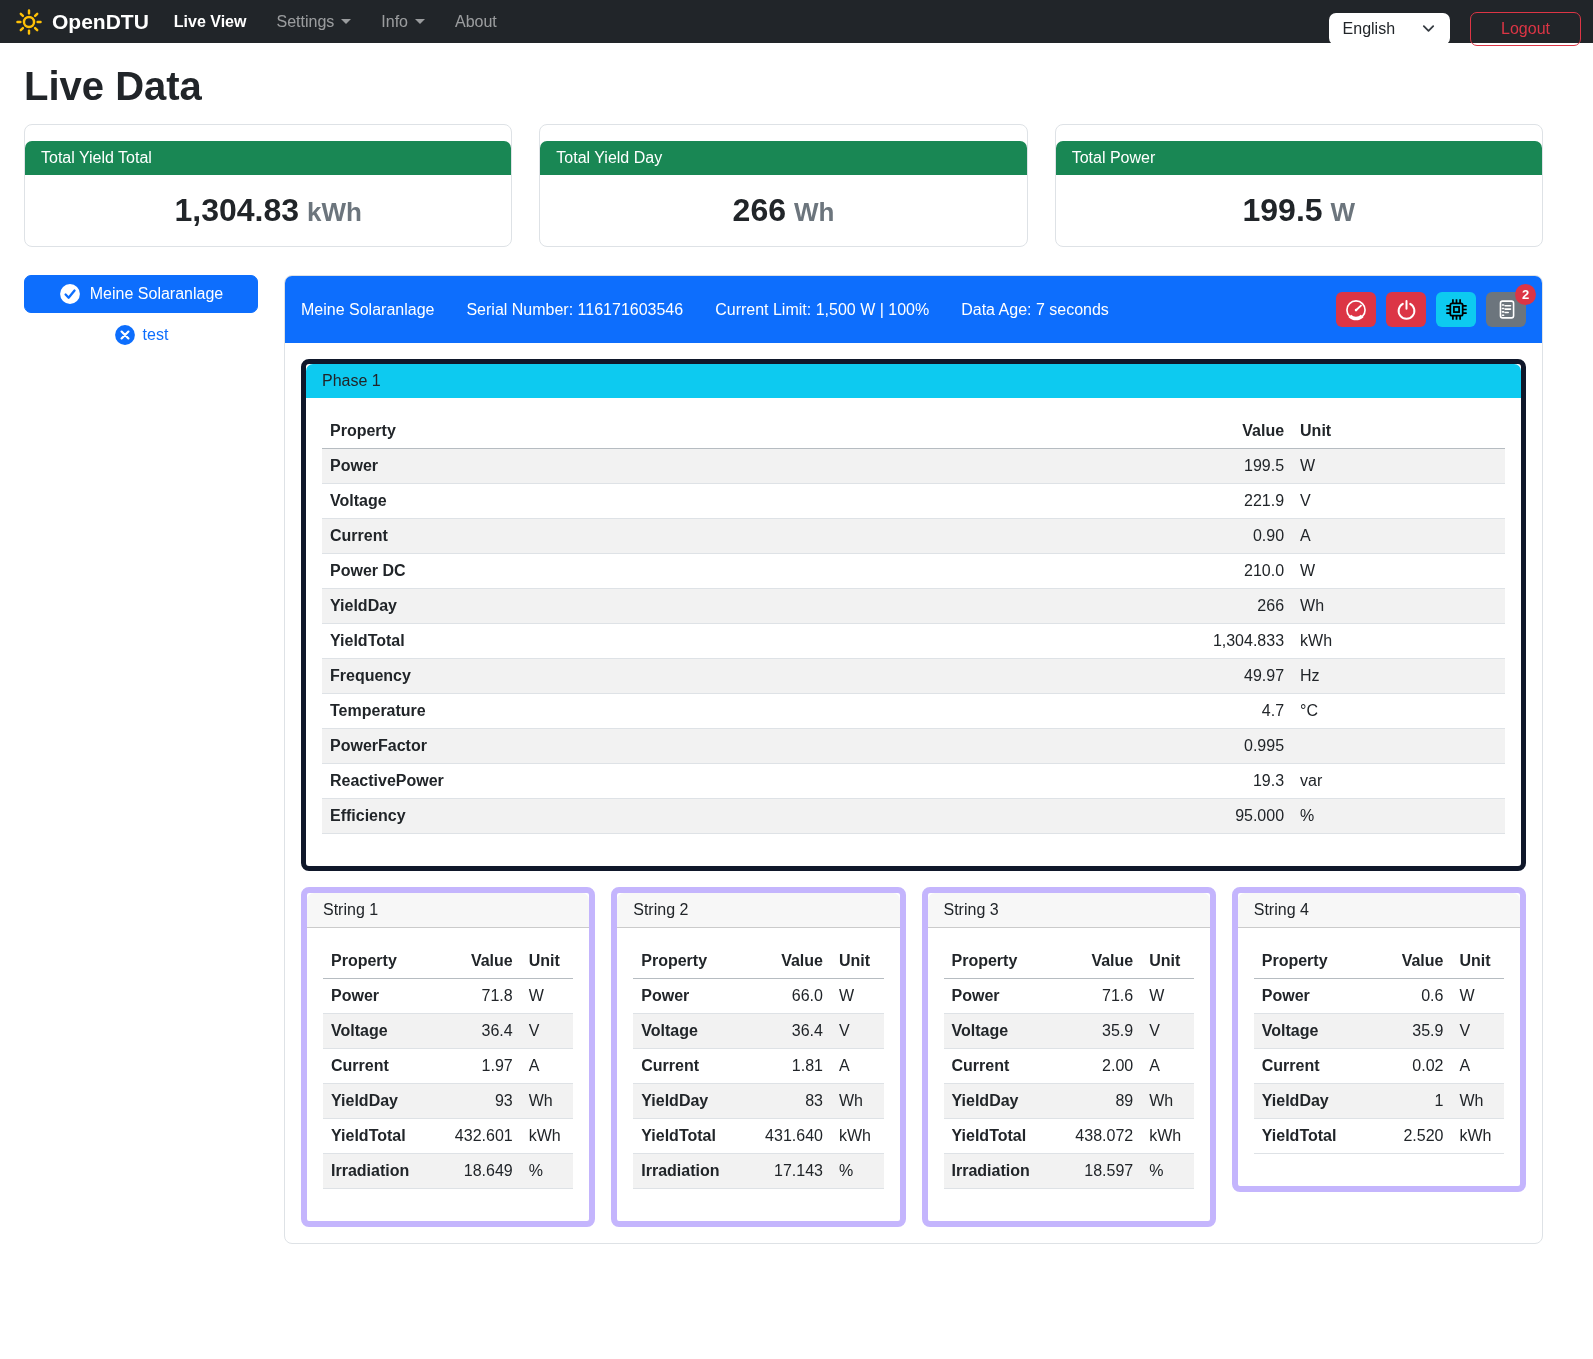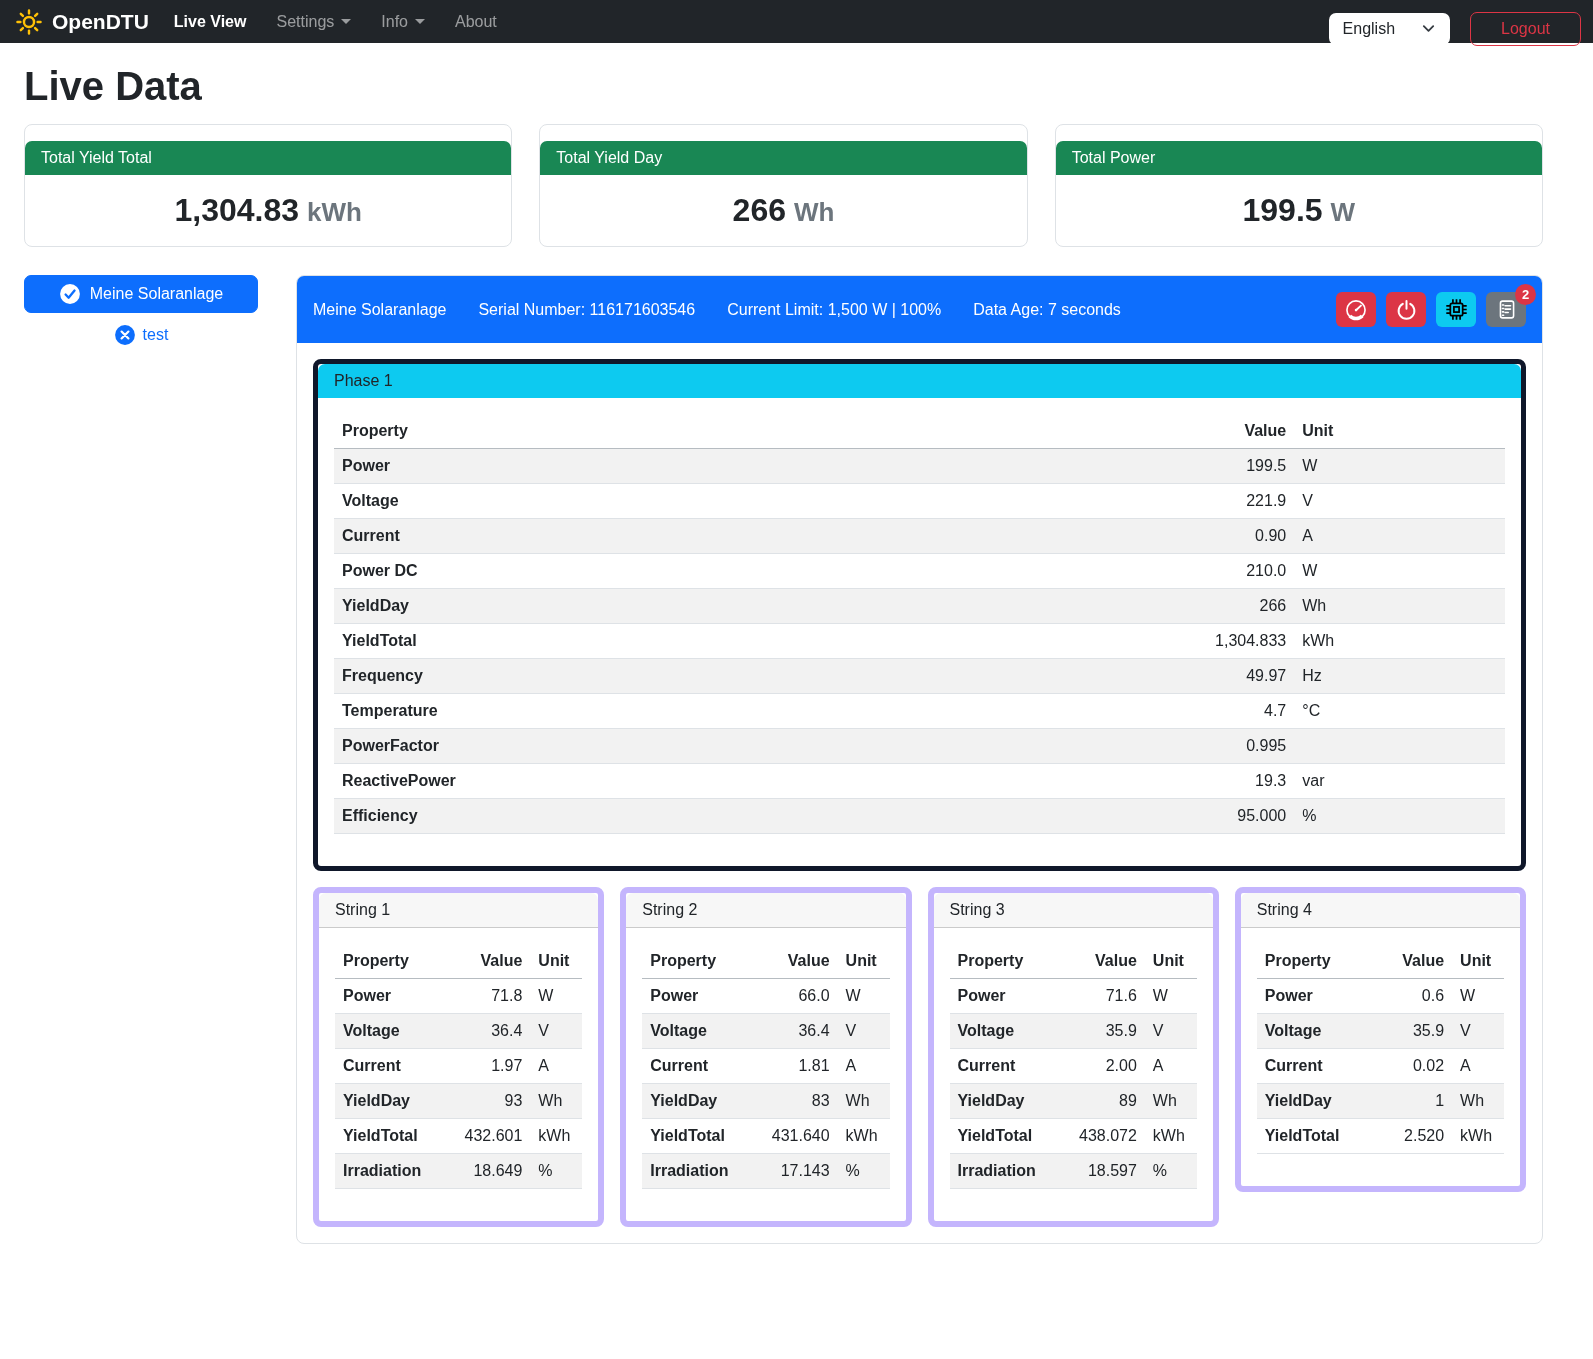--- a/index.html
+++ b/index.html
@@ -62,21 +62,21 @@
   .card-header-green {
     background: #198754; color: #fff; padding: 8px 16px;
     border-radius: 7px 7px 0 0; font-size: 16px; margin-top: 16px;
   }
   .summary-body { padding: 17px 16px; text-align: center; }
   .summary-value { font-size: 32px; font-weight: 600; color: #212529; }
   .summary-unit { font-size: 26px; font-weight: 600; color: #6c757d; margin-left: 8px; }
 
   
   .main-row {
-    display: grid; grid-template-columns: 234px 1fr; gap: 38px;
+    display: grid; grid-template-columns: 234px 1fr; gap: 26px;
     align-items: start; padding-bottom: 14px;
   }
   .inv-select-btn {
     width: 100%; background: #0d6efd; border: 1px solid #0d6efd; color: #fff;
     border-radius: 7px; padding: 7px 12px; font-size: 16px; cursor: pointer;
     display: flex; align-items: center; justify-content: center; gap: 9px;
     font-family: inherit;
   }
   .inv-secondary {
     margin-top: 11px; color: #0d6efd; display: flex; align-items: center;

